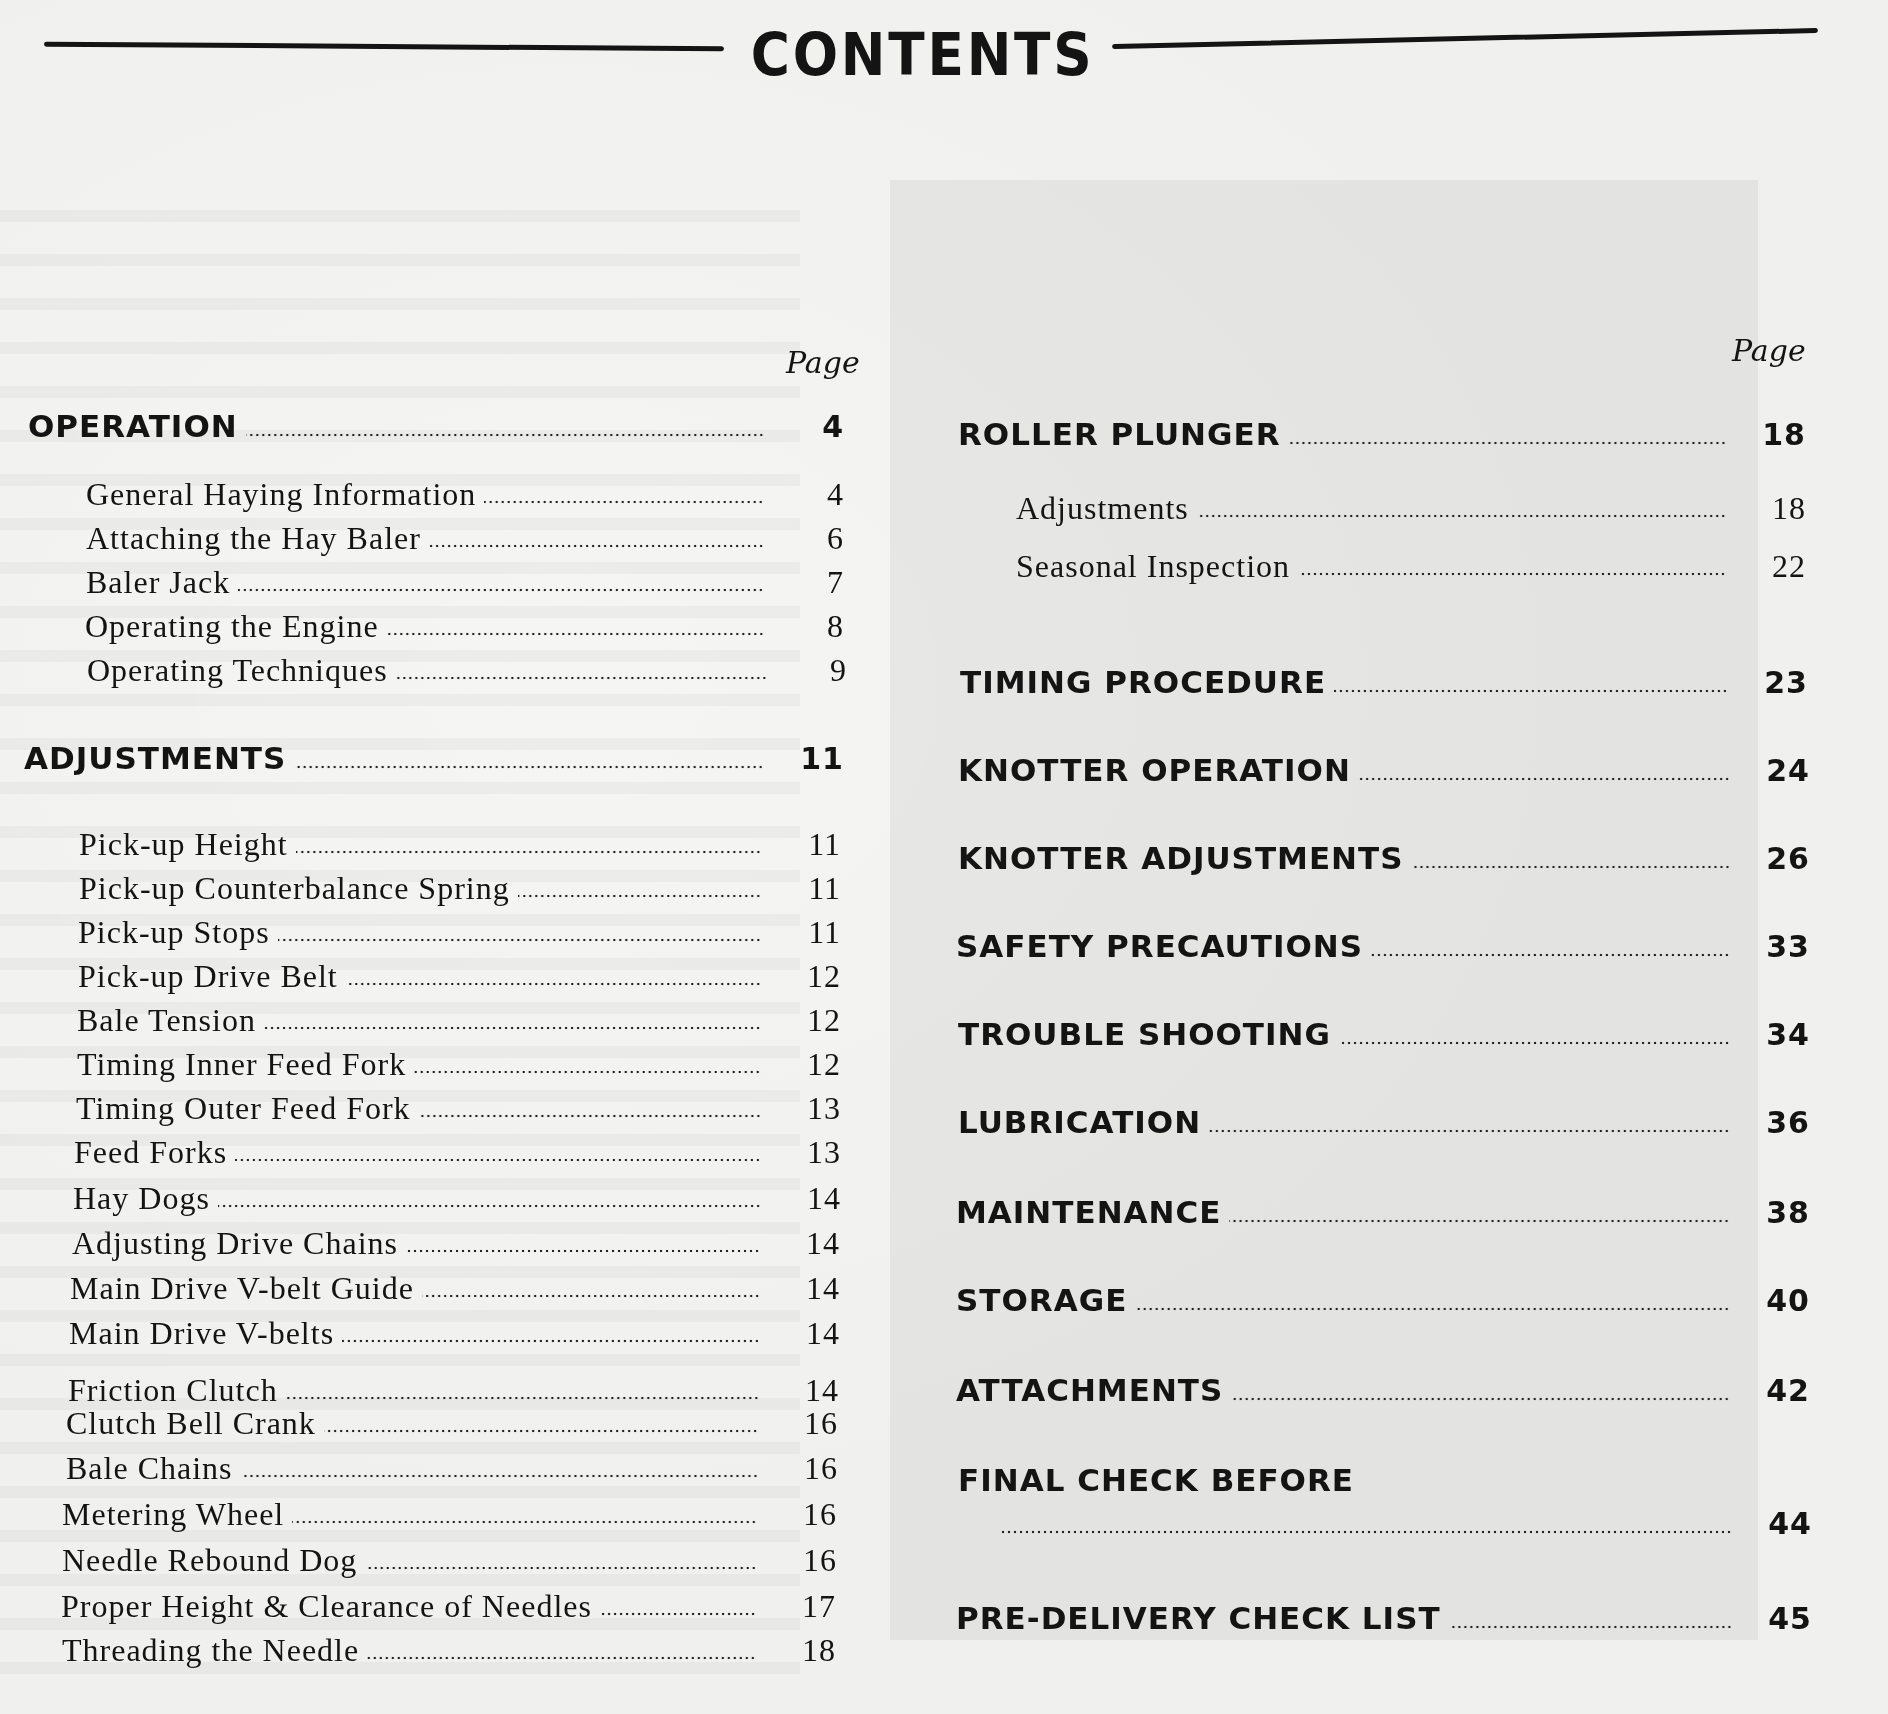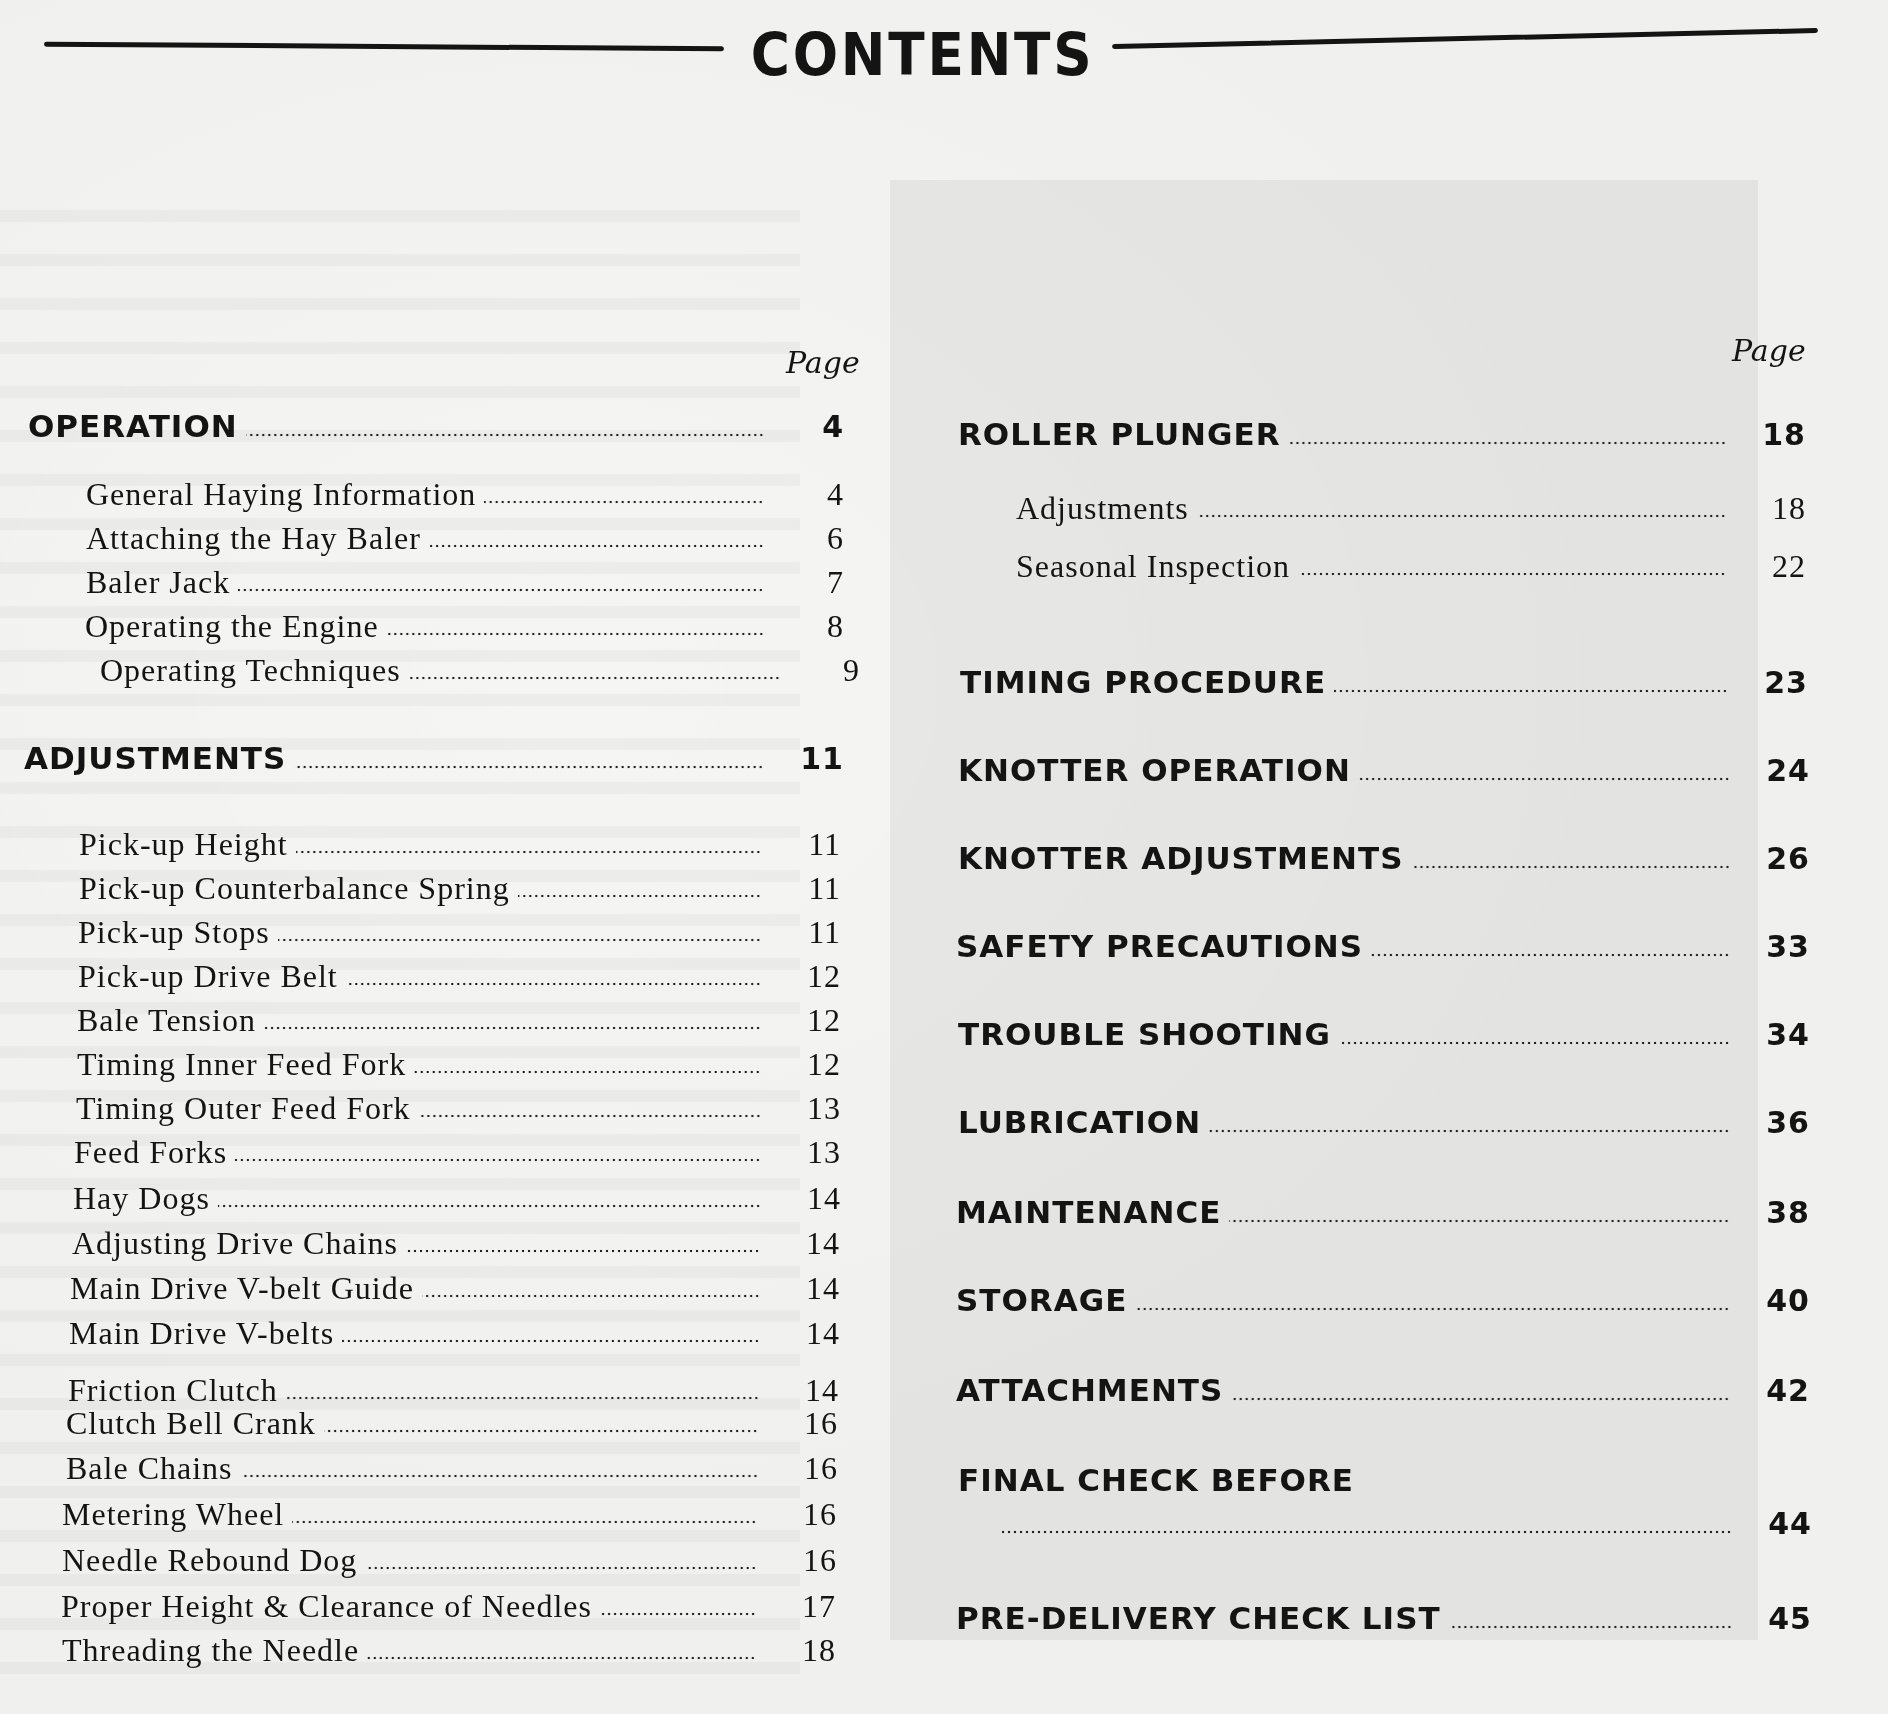--- a/index.html
+++ b/index.html
@@ -102,21 +102,21 @@
 <div class="entry minor" style="left:86px; top:562px; width:758px;">
   <span class="label">Baler Jack</span>
   <span class="leader"></span>
   <span class="num num-col">7</span>
 </div>
 <div class="entry minor" style="left:85px; top:606px; width:759px;">
   <span class="label">Operating the Engine</span>
   <span class="leader"></span>
   <span class="num num-col">8</span>
 </div>
-<div class="entry minor" style="left:100px; top:650px; width:760px;">
+<div class="entry minor" style="left:87px; top:650px; width:760px;">
   <span class="label">Operating Techniques</span>
   <span class="leader"></span>
   <span class="num num-col">9</span>
 </div>
 
 <div class="entry major" style="left:24px; top:738px; width:820px;">
   <span class="label">ADJUSTMENTS</span>
   <span class="leader"></span>
   <span class="num num-col">11</span>
 </div>

